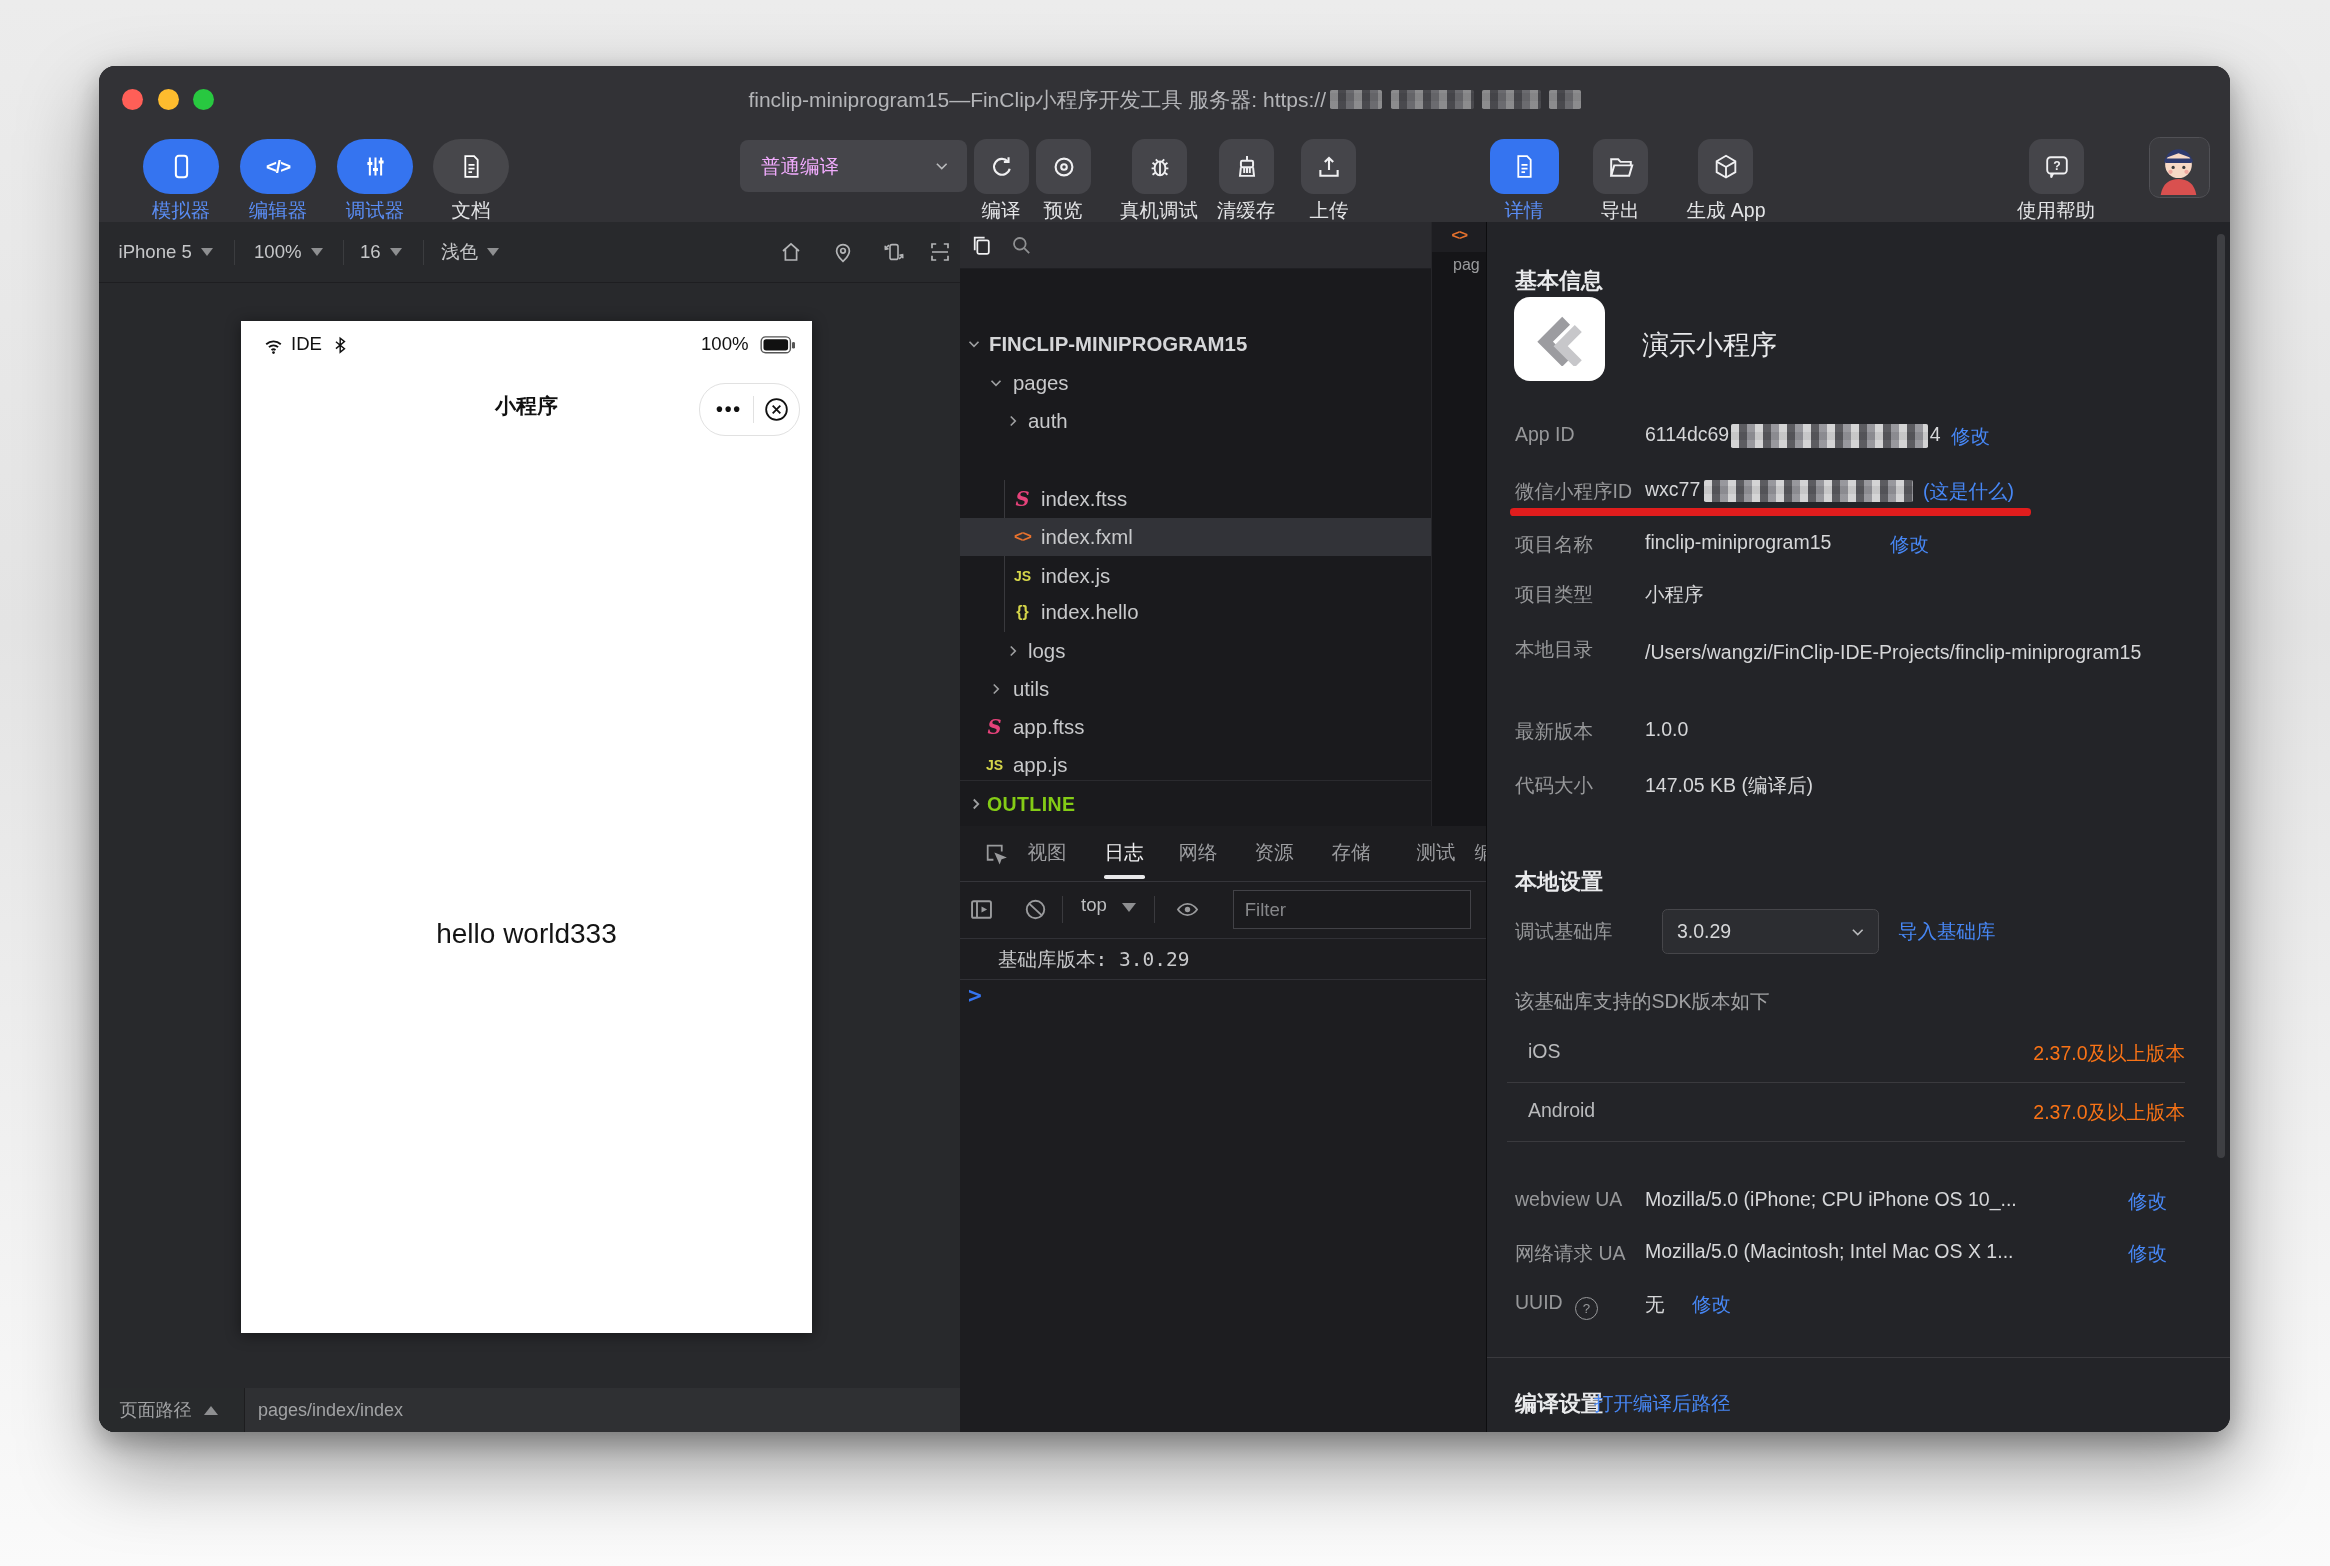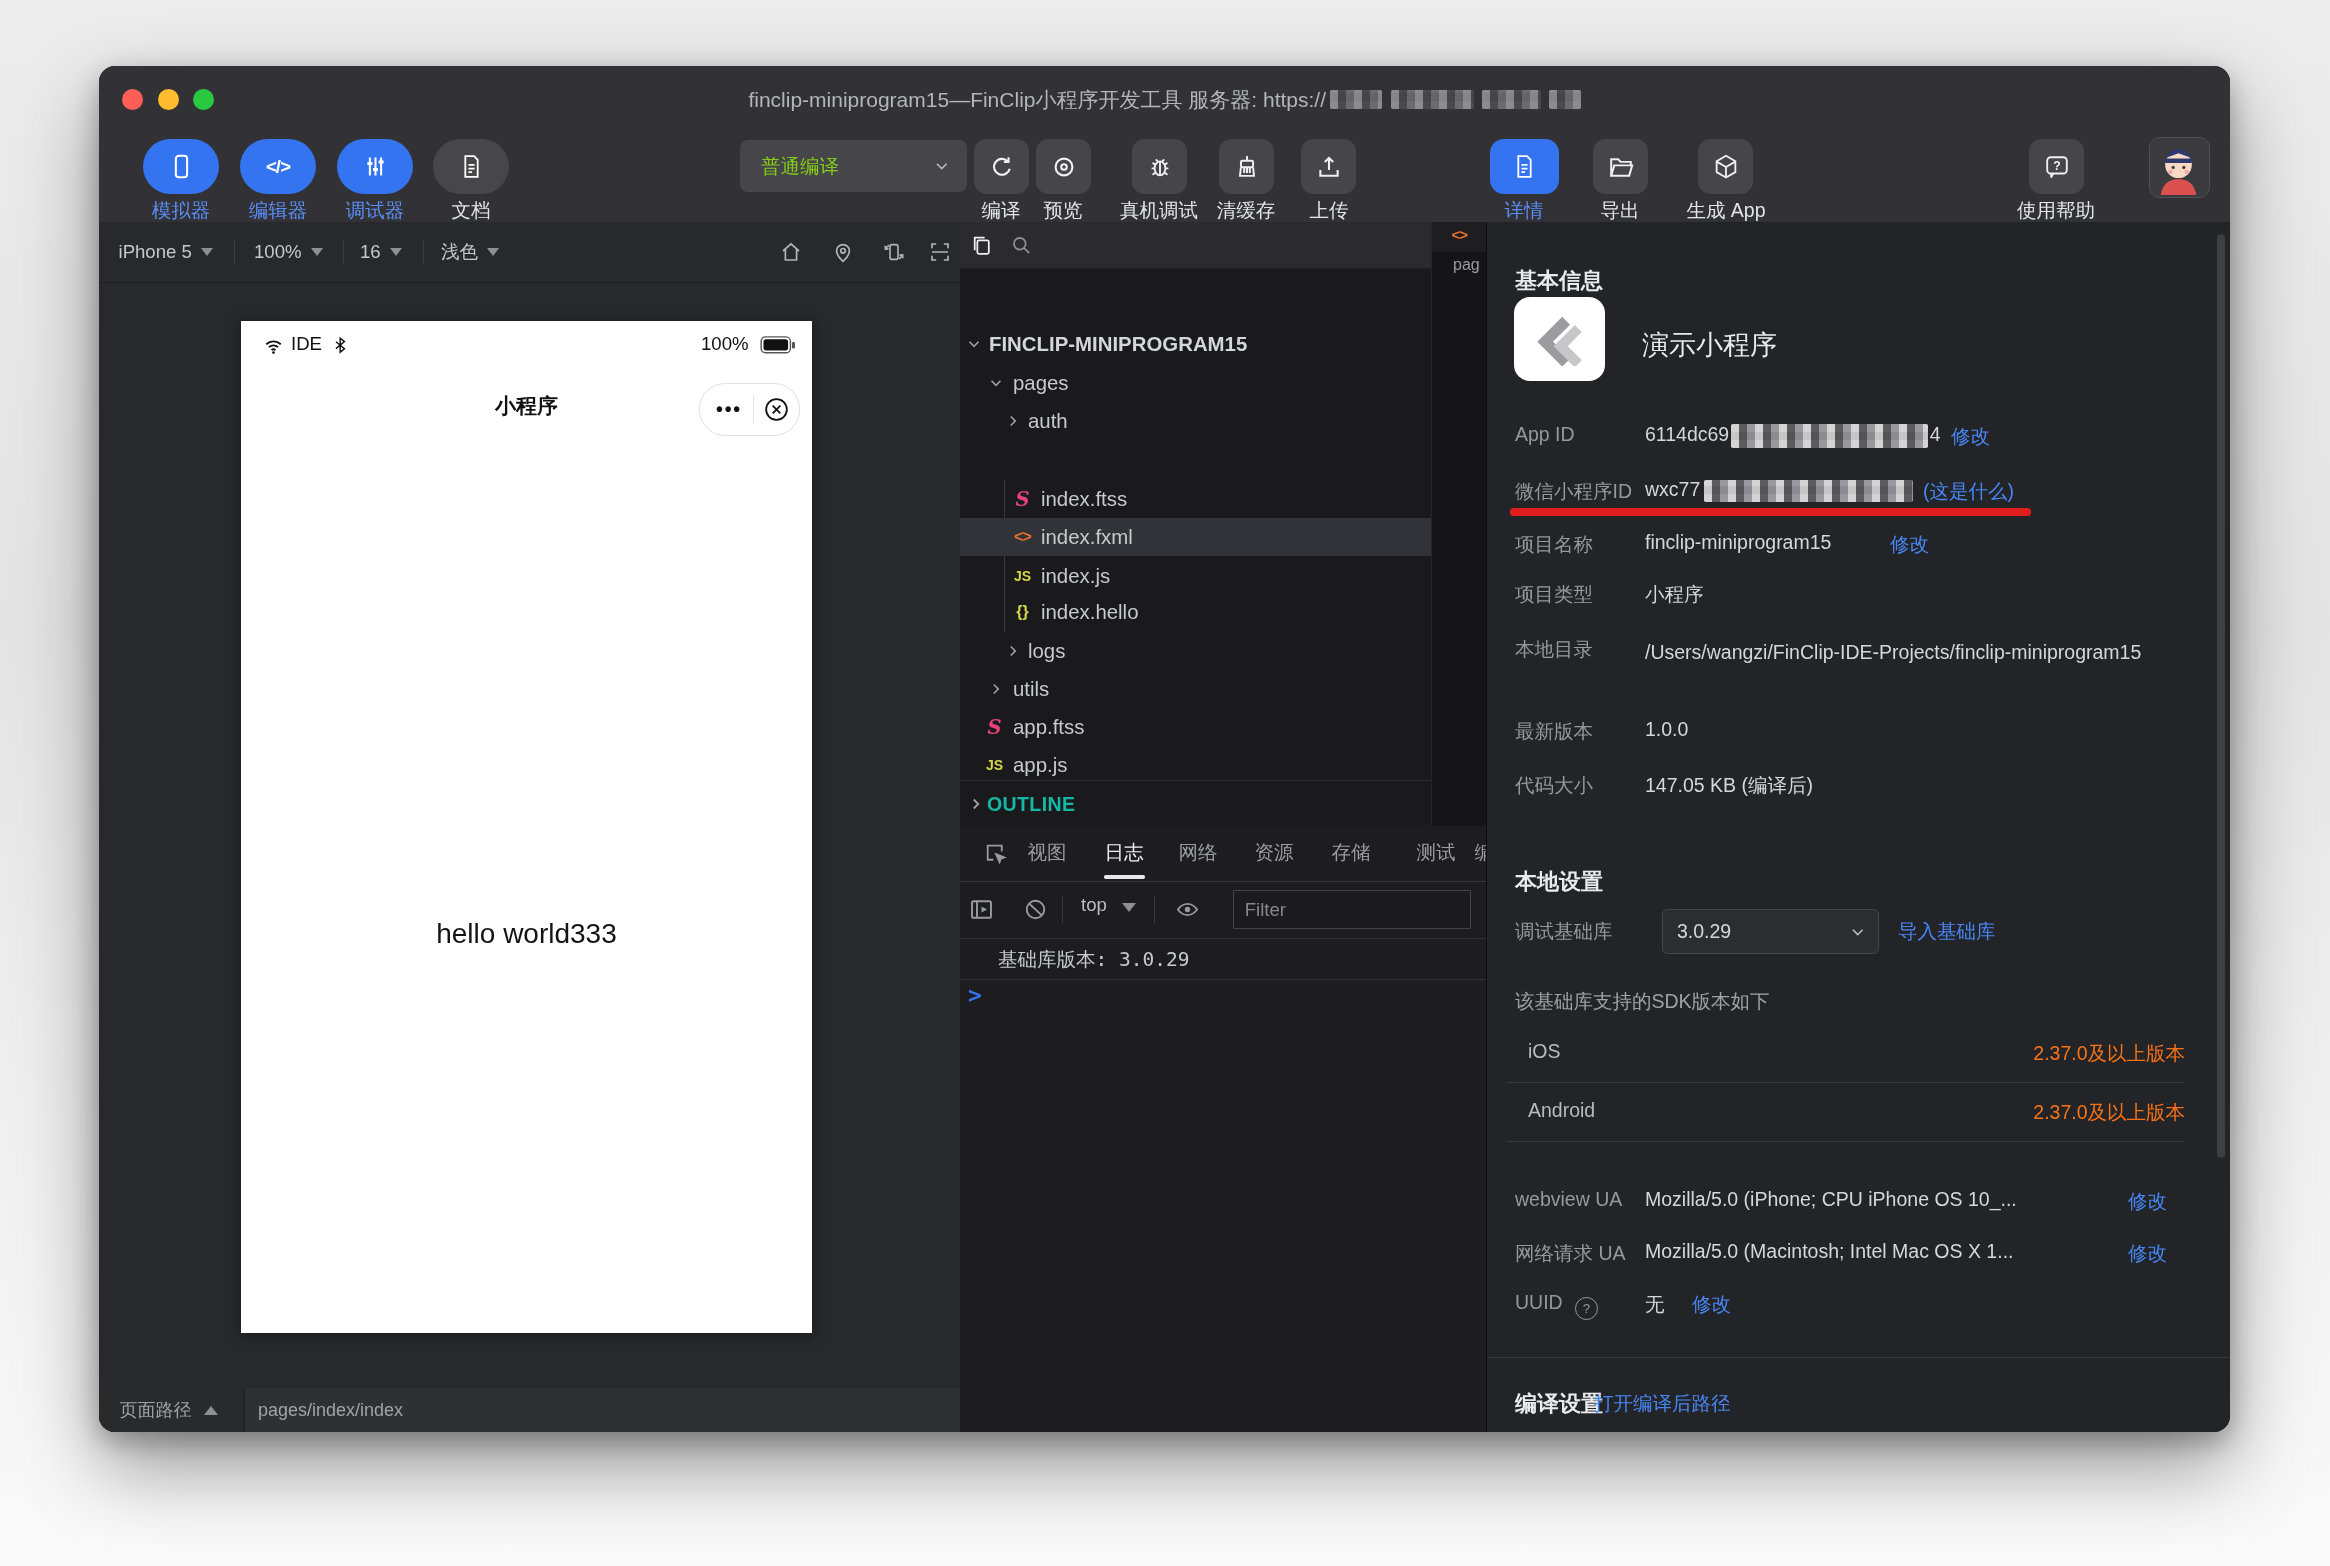--- a/index.html
+++ b/index.html
@@ -13,21 +13,21 @@
   .light{position:absolute;top:23px;width:21px;height:21px;border-radius:50%;}
   .title{position:absolute;left:0;top:0;width:100%;height:67px;display:flex;align-items:center;justify-content:center;
          color:#b4b5b8;font-size:21px;white-space:nowrap;}
   .toolbar{position:absolute;left:0;top:67px;width:2131px;height:89px;background:#323236;border-bottom:0.9px solid #1b1b1e;}
   .pill{position:absolute;top:6.2px;width:76px;height:55px;border-radius:27.5px;display:flex;align-items:center;justify-content:center;}
   .pill.blue{background:#3574f0;}
   .pill.gray{background:#47474b;}
   .tbtile{position:absolute;top:6.2px;width:55px;height:55px;border-radius:12.4px;background:#45454a;display:flex;align-items:center;justify-content:center;}
   .tblabel{position:absolute;top:67px;height:21px;line-height:21px;font-size:19.5px;color:#e3e4e6;text-align:center;transform:translateX(-50%);white-space:nowrap;}
   .tblabel.blue{color:#5a8df5;}
-  .tb-select{position:absolute;left:641px;top:7px;width:227px;height:52px;border-radius:8px;background:#45454a;display:flex;align-items:center;color:#84cc16;font-size:19.5px;}
+  .tb-select{position:absolute;left:641px;top:7px;width:227px;height:52px;border-radius:8px;background:#45454a;display:flex;align-items:center;color:#f0abfc;font-size:19.5px;}
   .codeicon{font-size:18.6px;font-weight:bold;color:#fff;letter-spacing:-0.9px;}
   .avatarbox{position:absolute;left:2050px;top:4.4px;width:59px;height:59px;border-radius:10.7px;background:#3b3b3f;border:1.8px solid #515156;overflow:hidden;}
   
   .simpanel{position:absolute;left:0;top:156px;width:861px;height:1210px;background:#28292c;border-right:0.9px solid #0d0d0f;}
   .simbar{position:absolute;left:0;top:0;width:861px;height:60px;border-bottom:0.9px solid #1e1e21;}
   .simitem{position:absolute;top:0;height:60px;display:flex;align-items:center;font-size:18.6px;color:#c6c7c9;white-space:nowrap;}
   .caret{display:inline-block;margin-left:9px;width:0;height:0;border-left:6.2px solid transparent;border-right:6.2px solid transparent;border-top:8px solid #8e8f91;}
   .vdiv{position:absolute;top:18px;width:0.9px;height:25px;background:#3b3c3f;}
   .phone{position:absolute;left:142px;top:99px;width:571px;height:1012px;background:#fff;box-shadow:0 1.8px 14px rgba(0,0,0,.45);}
   .pstatus{position:absolute;left:0;top:12.4px;width:571px;height:30px;color:#111;font-size:18.6px;}
@@ -41,21 +41,21 @@
   .exstrip{position:absolute;left:0;top:0;width:472px;height:46px;background:#2b2b2f;border-bottom:0.9px solid #1f1f23;}
   .exheader{position:absolute;left:0;top:46px;width:472px;height:57px;}
   .extitle{position:absolute;left:28px;top:16px;font-size:18.6px;letter-spacing:0.4px;color:#bcbdbf;}
   .exdots{position:absolute;left:413px;top:9px;font-size:23px;color:#bcbdbf;letter-spacing:1.8px;}
   .trow{position:absolute;left:0;width:472px;height:38px;display:flex;align-items:center;color:#c8c9cb;font-size:20.4px;}
   .trow.sel{background:#323338;}
   .tlabel{white-space:nowrap;}
   .chev{position:absolute;display:flex;align-items:center;}
   .ficon{position:absolute;width:23px;text-align:center;font-weight:bold;}
   .guide{position:absolute;left:44px;top:258px;width:0.9px;height:152px;background:#39393d;}
-  .outline-row{position:absolute;left:0;top:558px;width:472px;height:46px;border-top:0.9px solid #2a2a2e;display:flex;align-items:center;color:#14b8a6;font-weight:bold;font-size:19.5px;}
+  .outline-row{position:absolute;left:0;top:558px;width:472px;height:46px;border-top:0.9px solid #2a2a2e;display:flex;align-items:center;color:#84cc16;font-weight:bold;font-size:19.5px;}
   
   .editor{position:absolute;left:1332px;top:156px;width:55px;height:604px;background:#151518;border-left:0.9px solid #26262a;}
   .edtab{position:absolute;left:0;top:0;width:55px;height:30px;background:#1e1e22;}
   .edcrumb{position:absolute;left:21px;top:34px;font-size:16px;color:#9a9b9d;white-space:nowrap;overflow:hidden;width:34px;}
   
   .devtools{position:absolute;left:861px;top:760px;width:527px;height:606px;background:#1d1d20;overflow:hidden;}
   .dtab{position:absolute;top:0;height:53px;display:flex;align-items:center;font-size:19.5px;color:#9c9da0;transform:translateX(-50%);white-space:nowrap;}
   .dtab.active{color:#f0f0f2;}
   .dunderline{position:absolute;left:144px;top:49px;width:41px;height:3.6px;background:#e8e8ea;border-radius:1.8px;}
   .dtborder{position:absolute;left:0;top:55px;width:527px;height:0.9px;background:#35353a;}

